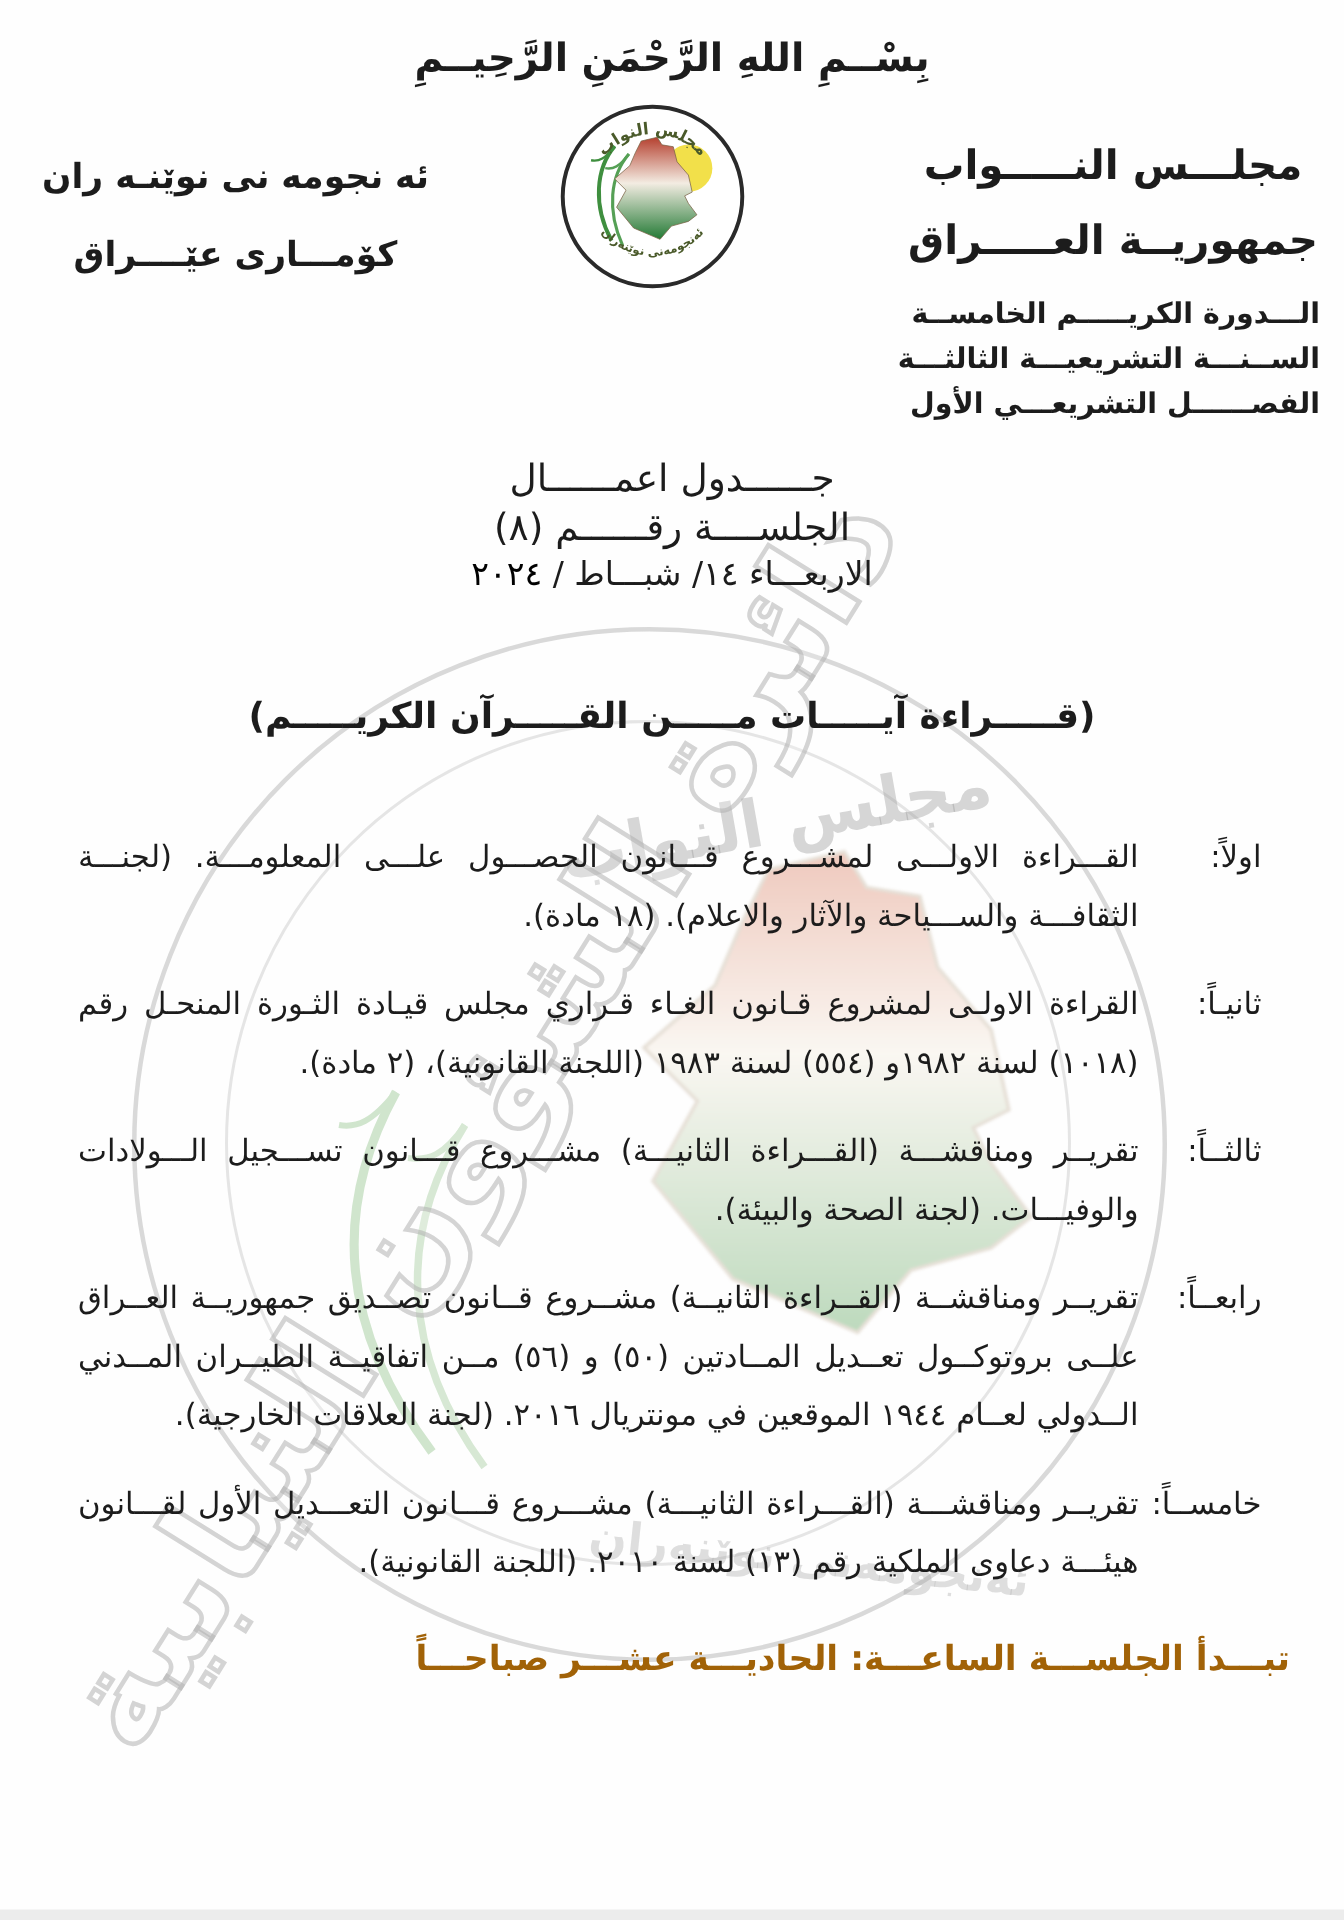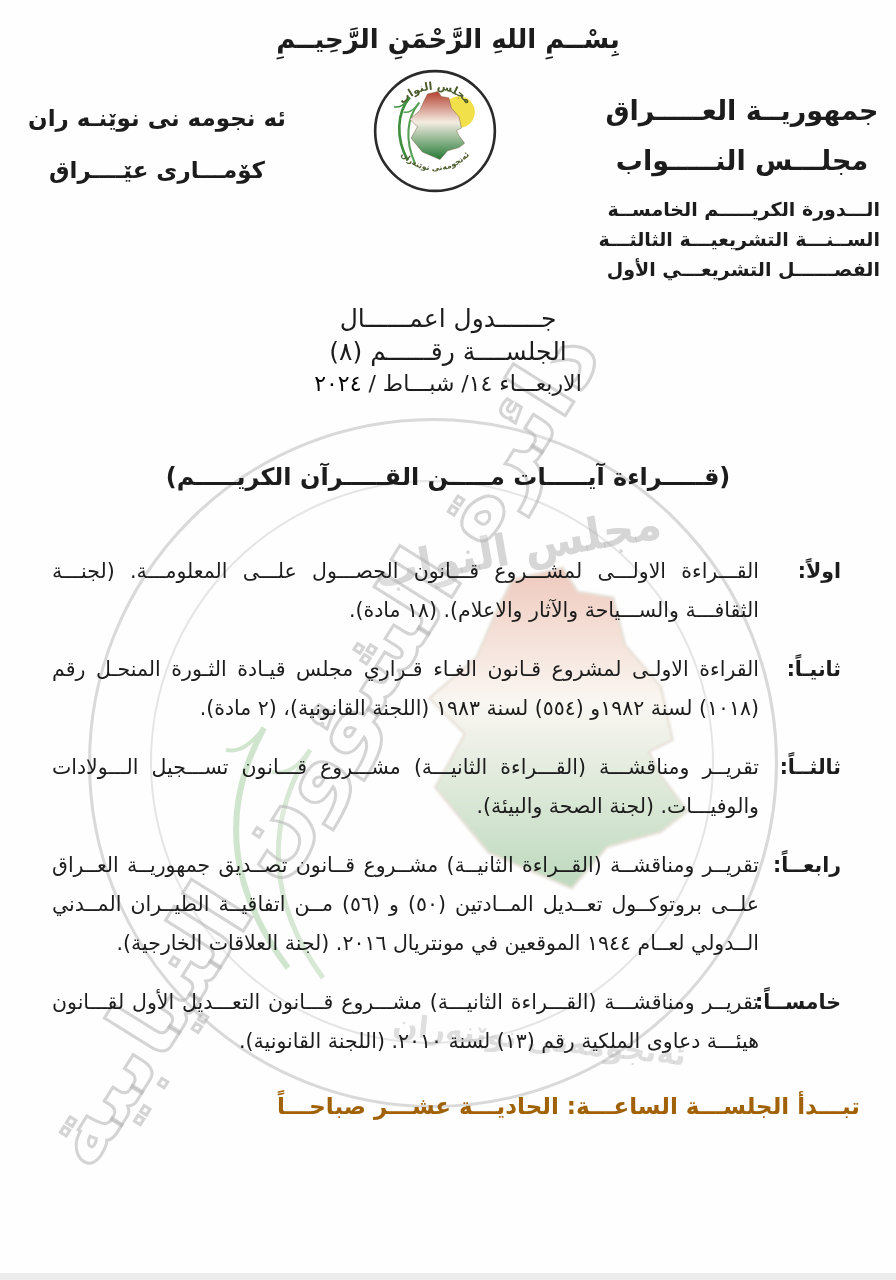--- a/index.html
+++ b/index.html
@@ -39,21 +39,21 @@
     font-size:19px; font-weight:bold; line-height:30px; text-align:right; }
   .title-block { position:absolute; top:302px; left:0; right:0; text-align:center; font-weight:normal; }
   .title-l1, .title-l2 { font-size:25px; line-height:33px; }
   .title-l3 { font-size:22px; line-height:31px; }
   .year-red { color:#000000; }
   .quran { position:absolute; top:463px; left:0; right:0; text-align:center;
     font-size:24px; font-weight:bold; }
   .agenda { position:absolute; top:552px; right:55px; left:52px; }
   .agenda-item { position:relative; padding-right:82px; font-size:20.5px; line-height:39px;
     text-align:justify; margin-bottom:20px; }
-  .agenda-label { position:absolute; right:0; top:0; font-weight:bold; }
+  .agenda-label { position:absolute; right:0; top:0; font-weight:normal; }
   .footer-line { position:absolute; top:1093px; right:36px; font-size:23px;
     font-weight:bold; color:#a16207; }
   .scan-edge { position:absolute; bottom:0; left:0; right:0; height:7px; background:#ececec; }
 </style>
 </head>
 <body>
 
 <div class="page">
 
   <div class="wm">
@@ -81,22 +81,22 @@
     <div class="wm-top-text">مجلس النواب</div>
     <div class="wm-bottom-text">ئەنجومەنی نوێنەران</div>
     <div class="wm-diagonal">دائرة الشؤون النيابية</div>
   </div>
 
   <div class="content">
 
     <div class="bismillah">بِسْــمِ اللهِ الرَّحْمَنِ الرَّحِيــمِ</div>
 
     <div class="hdr-right">
+      <div>مجلـــس النـــــواب</div>
       <div>جمهوريــة العـــــراق</div>
-      <div>مجلـــس النـــــواب</div>
     </div>
 
     <div class="hdr-left">
       <div>ئه نجومه نى نوێنـه ران</div>
       <div>كۆمـــارى عێــــراق</div>
     </div>
 
     <svg class="logo-box" viewBox="0 0 120 120">
       <defs>
         <linearGradient id="mapGrad" x1="0" y1="0" x2="0" y2="1">

